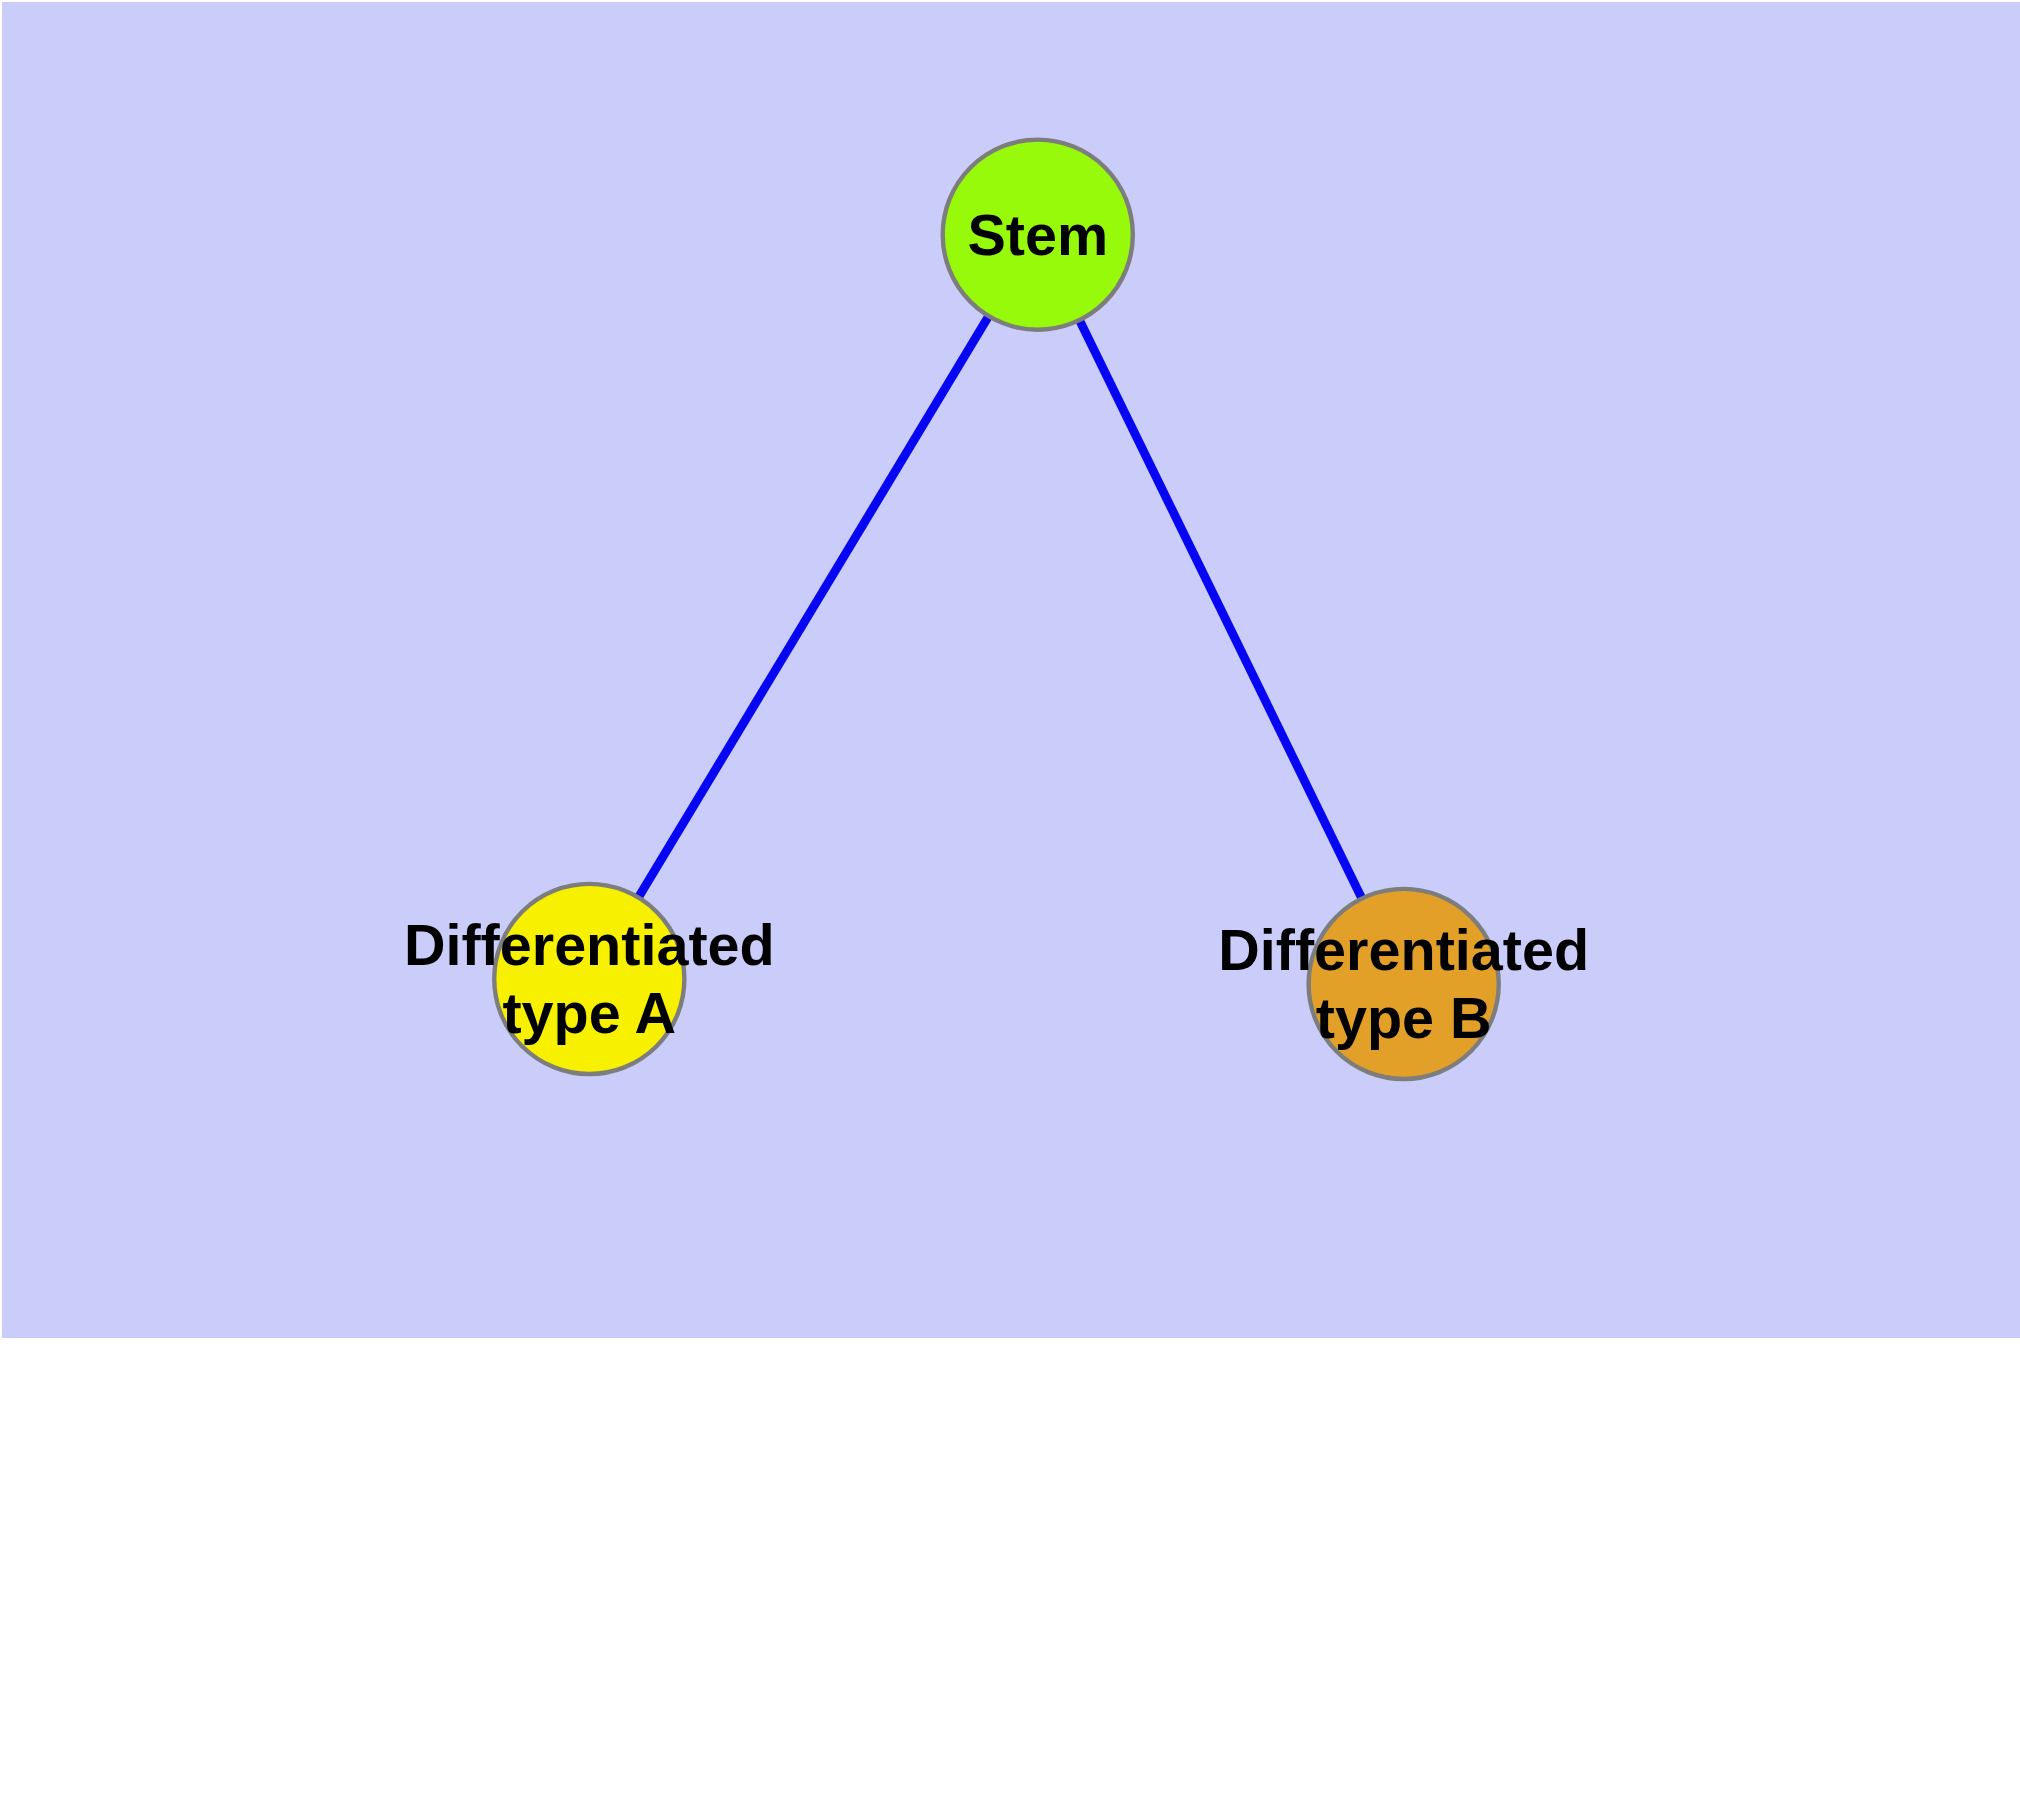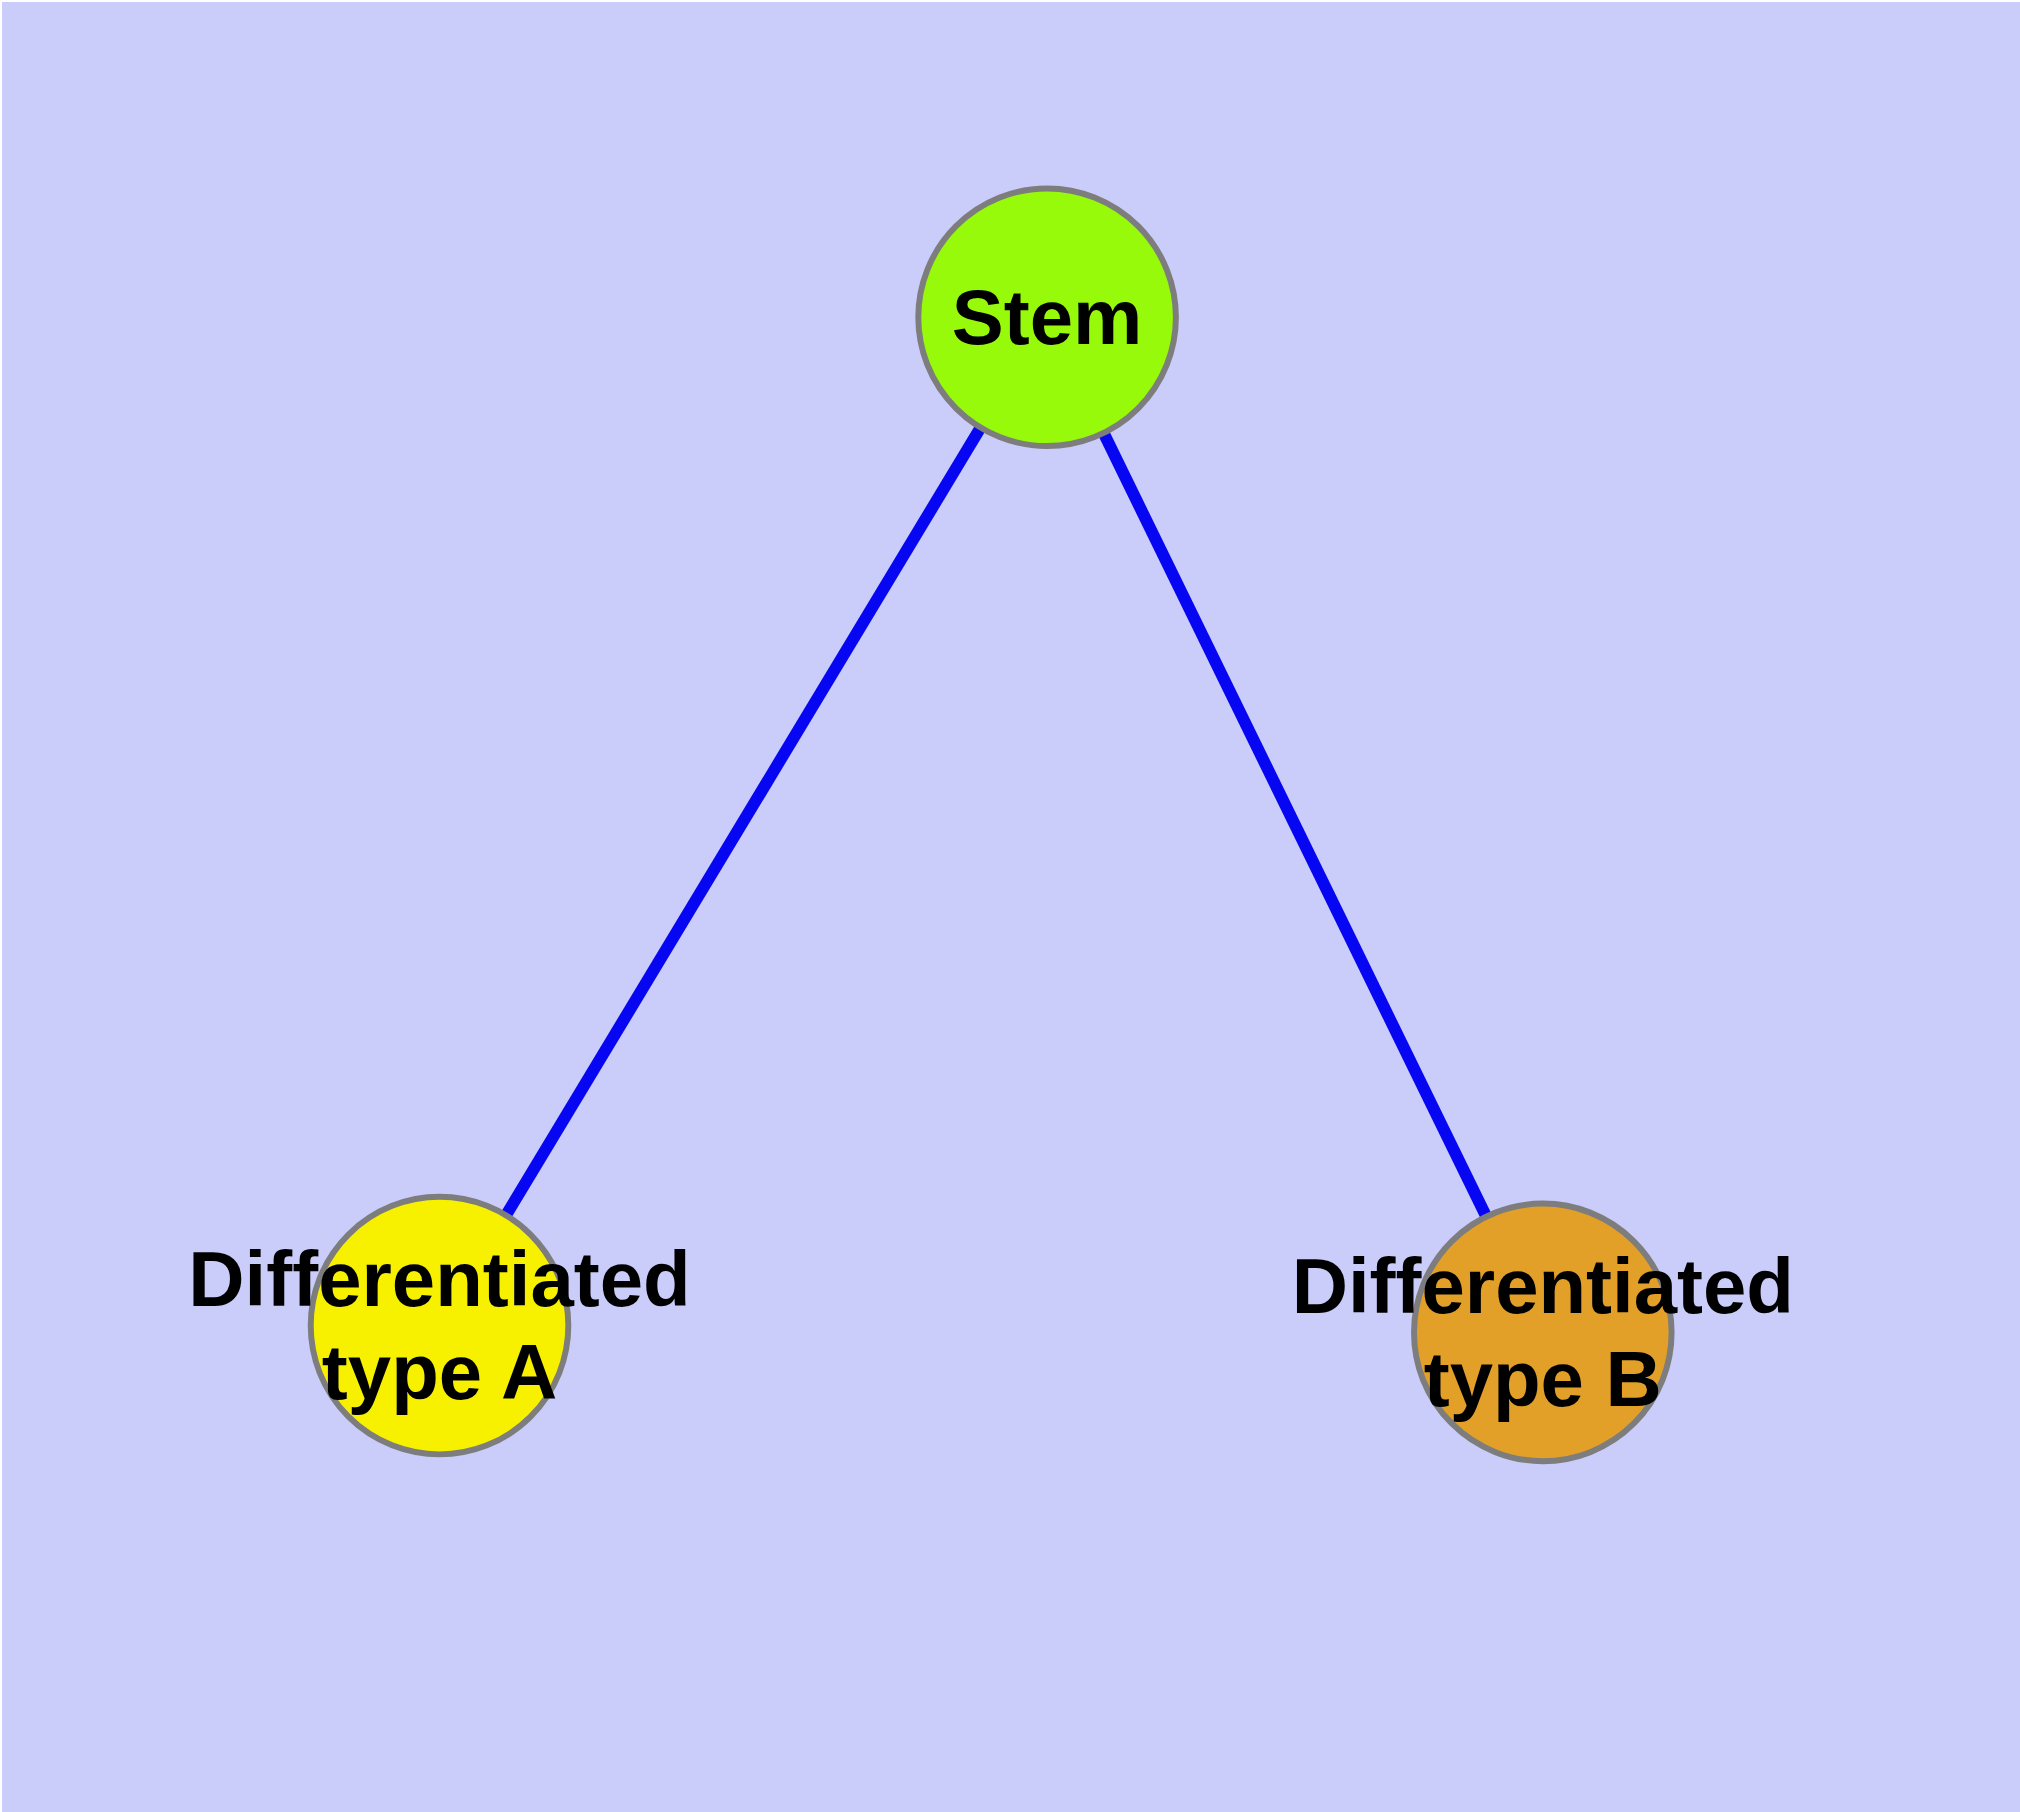--- a/index.html
+++ b/index.html
@@ -8,21 +8,21 @@
     background: #ffffff;
     width: 2021px;
     height: 1812px;
     overflow: hidden;
   }
   #canvas {
     position: absolute;
     top: 1.7px;
     left: 1.7px;
     width: 2019px;
-    height: 1810px;
+    height: 1336px;
   }
   #graph-svg {
     display: block;
     width: 100%;
     height: 100%;
   }
   .node-label {
     font-family: "Liberation Sans", sans-serif;
     font-weight: 700;
     font-size: 92px;

